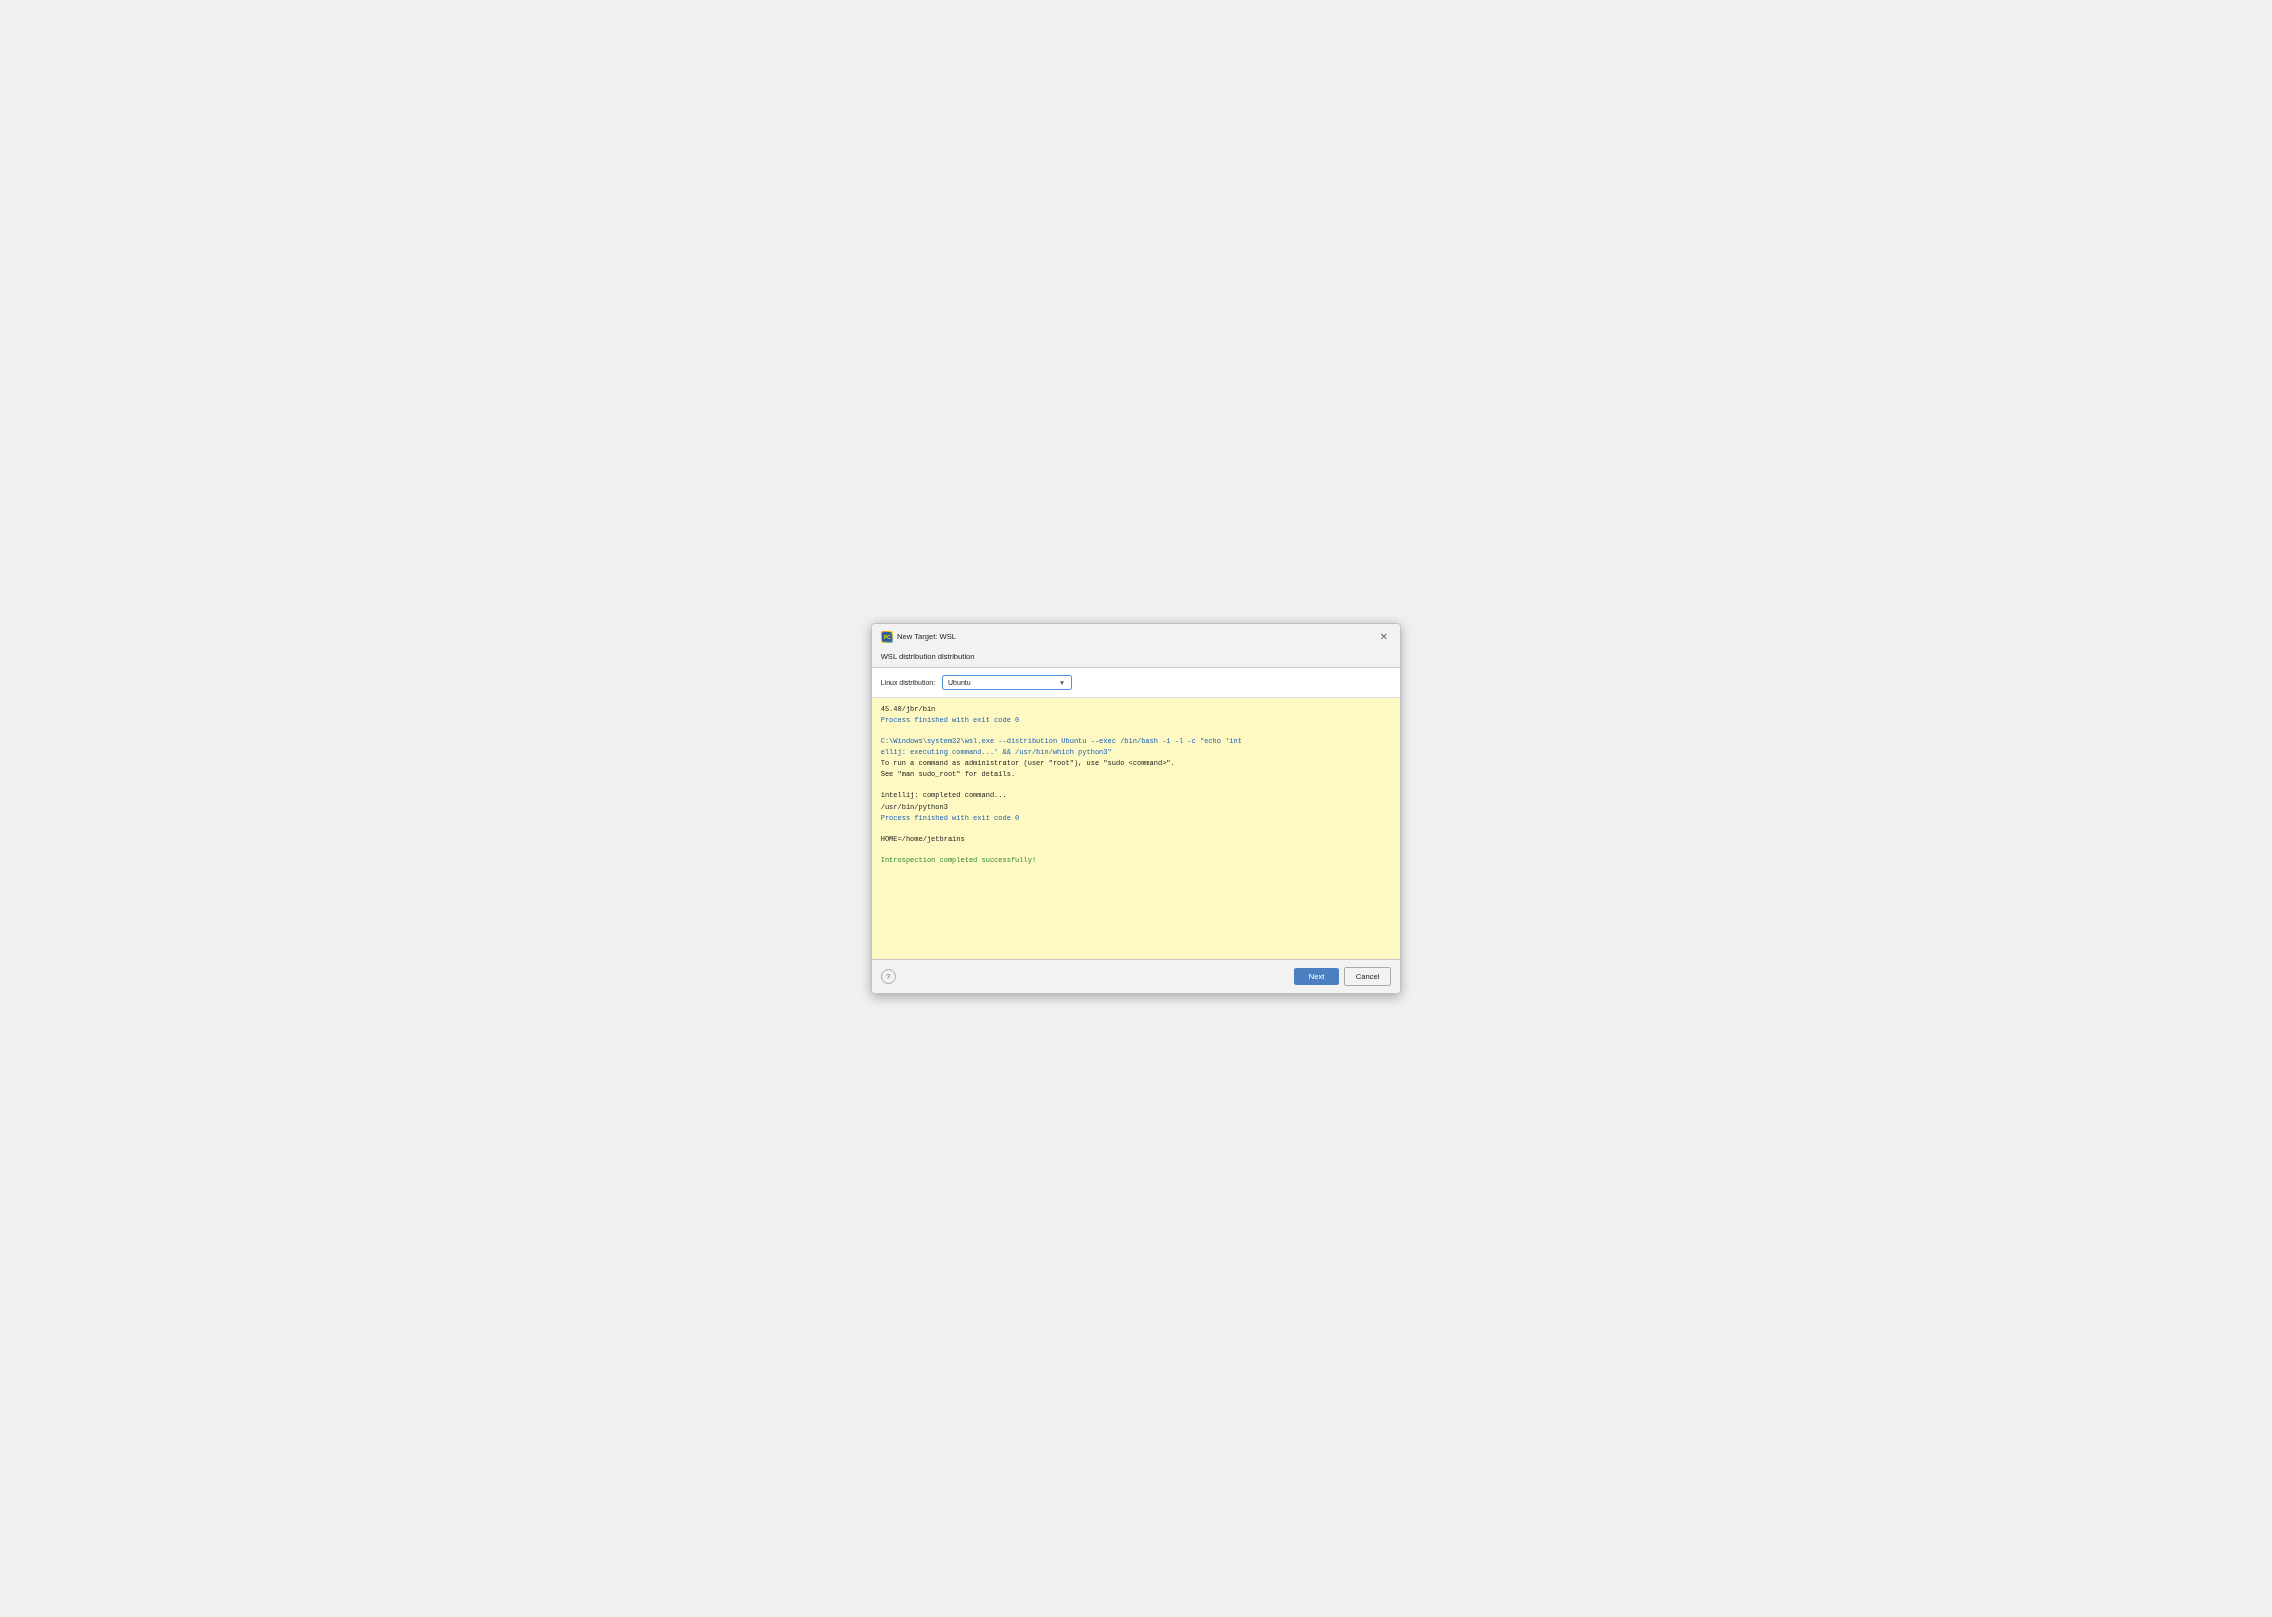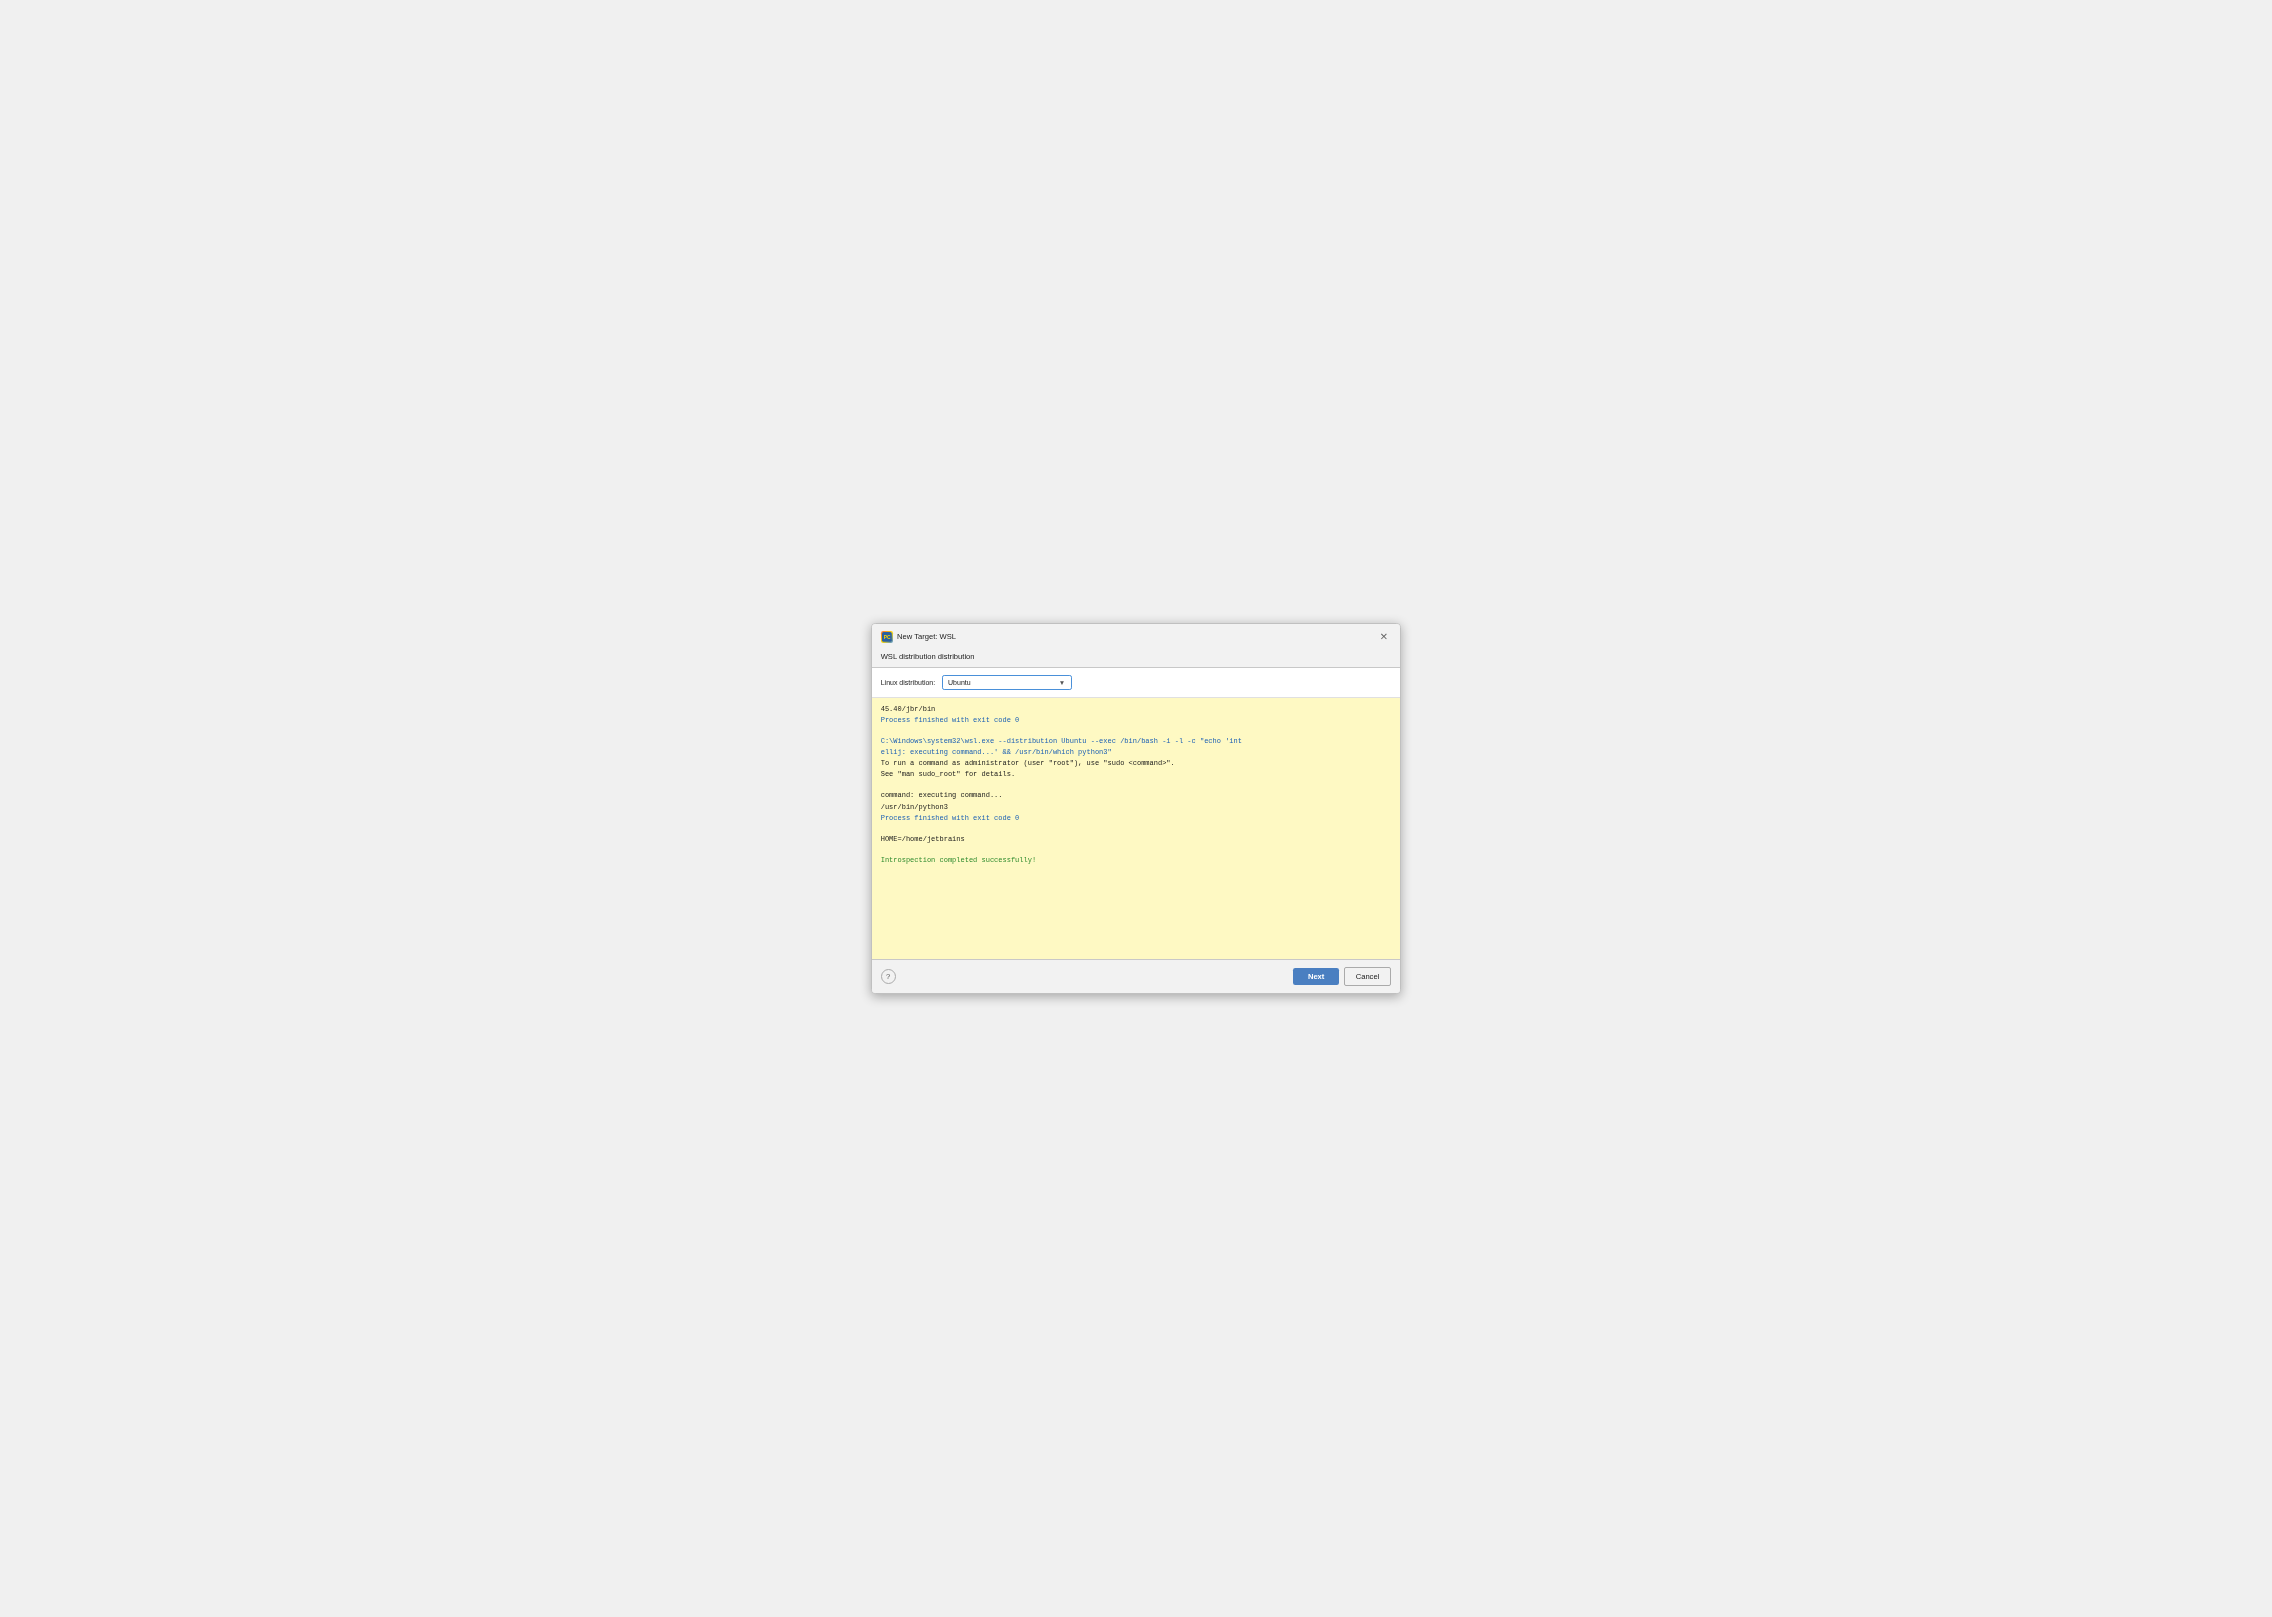--- a/index.html
+++ b/index.html
@@ -188,21 +188,21 @@
     }
 
     .btn-next {
       background: #4a7fc1;
       color: white;
       border: none;
       border-radius: 2.2px;
       padding: 4.3px 15px;
       font-size: 7.6px;
       cursor: pointer;
-      font-weight: 700;
+      font-weight: 400;
     }
 
     .btn-cancel {
       background: #f2f2f2;
       color: #1a1a1a;
       border: 0.5px solid #aaa;
       border-radius: 2px;
       padding: 4.3px 11px;
       font-size: 7.6px;
       cursor: pointer;
@@ -243,21 +243,21 @@
     <div class="console-wrapper">
       <div class="console-area" id="console-area">
       <div class="console-line line-default">45.40/jbr/bin</div>
           <div class="console-line line-blue">Process finished with exit code 0</div>
           <div class="console-line line-empty">&nbsp;</div>
           <div class="console-line line-blue">C:\Windows\system32\wsl.exe --distribution Ubuntu --exec /bin/bash -i -l -c "echo 'int</div>
           <div class="console-line line-blue">ellij: executing command...' &amp;&amp; /usr/bin/which python3"</div>
           <div class="console-line line-default">To run a command as administrator (user "root"), use "sudo &lt;command&gt;".</div>
           <div class="console-line line-default">See "man sudo_root" for details.</div>
           <div class="console-line line-empty">&nbsp;</div>
-          <div class="console-line line-default">command: executing command...</div>
+          <div class="console-line line-default">intellij: completed command...</div>
           <div class="console-line line-default">/usr/bin/python3</div>
           <div class="console-line line-blue">Process finished with exit code 0</div>
           <div class="console-line line-empty">&nbsp;</div>
           <div class="console-line line-default">HOME=/home/jetbrains</div>
           <div class="console-line line-empty">&nbsp;</div>
           <div class="console-line line-green">Introspection completed successfully!</div>
         </div>
     </div>
 
   </div>

